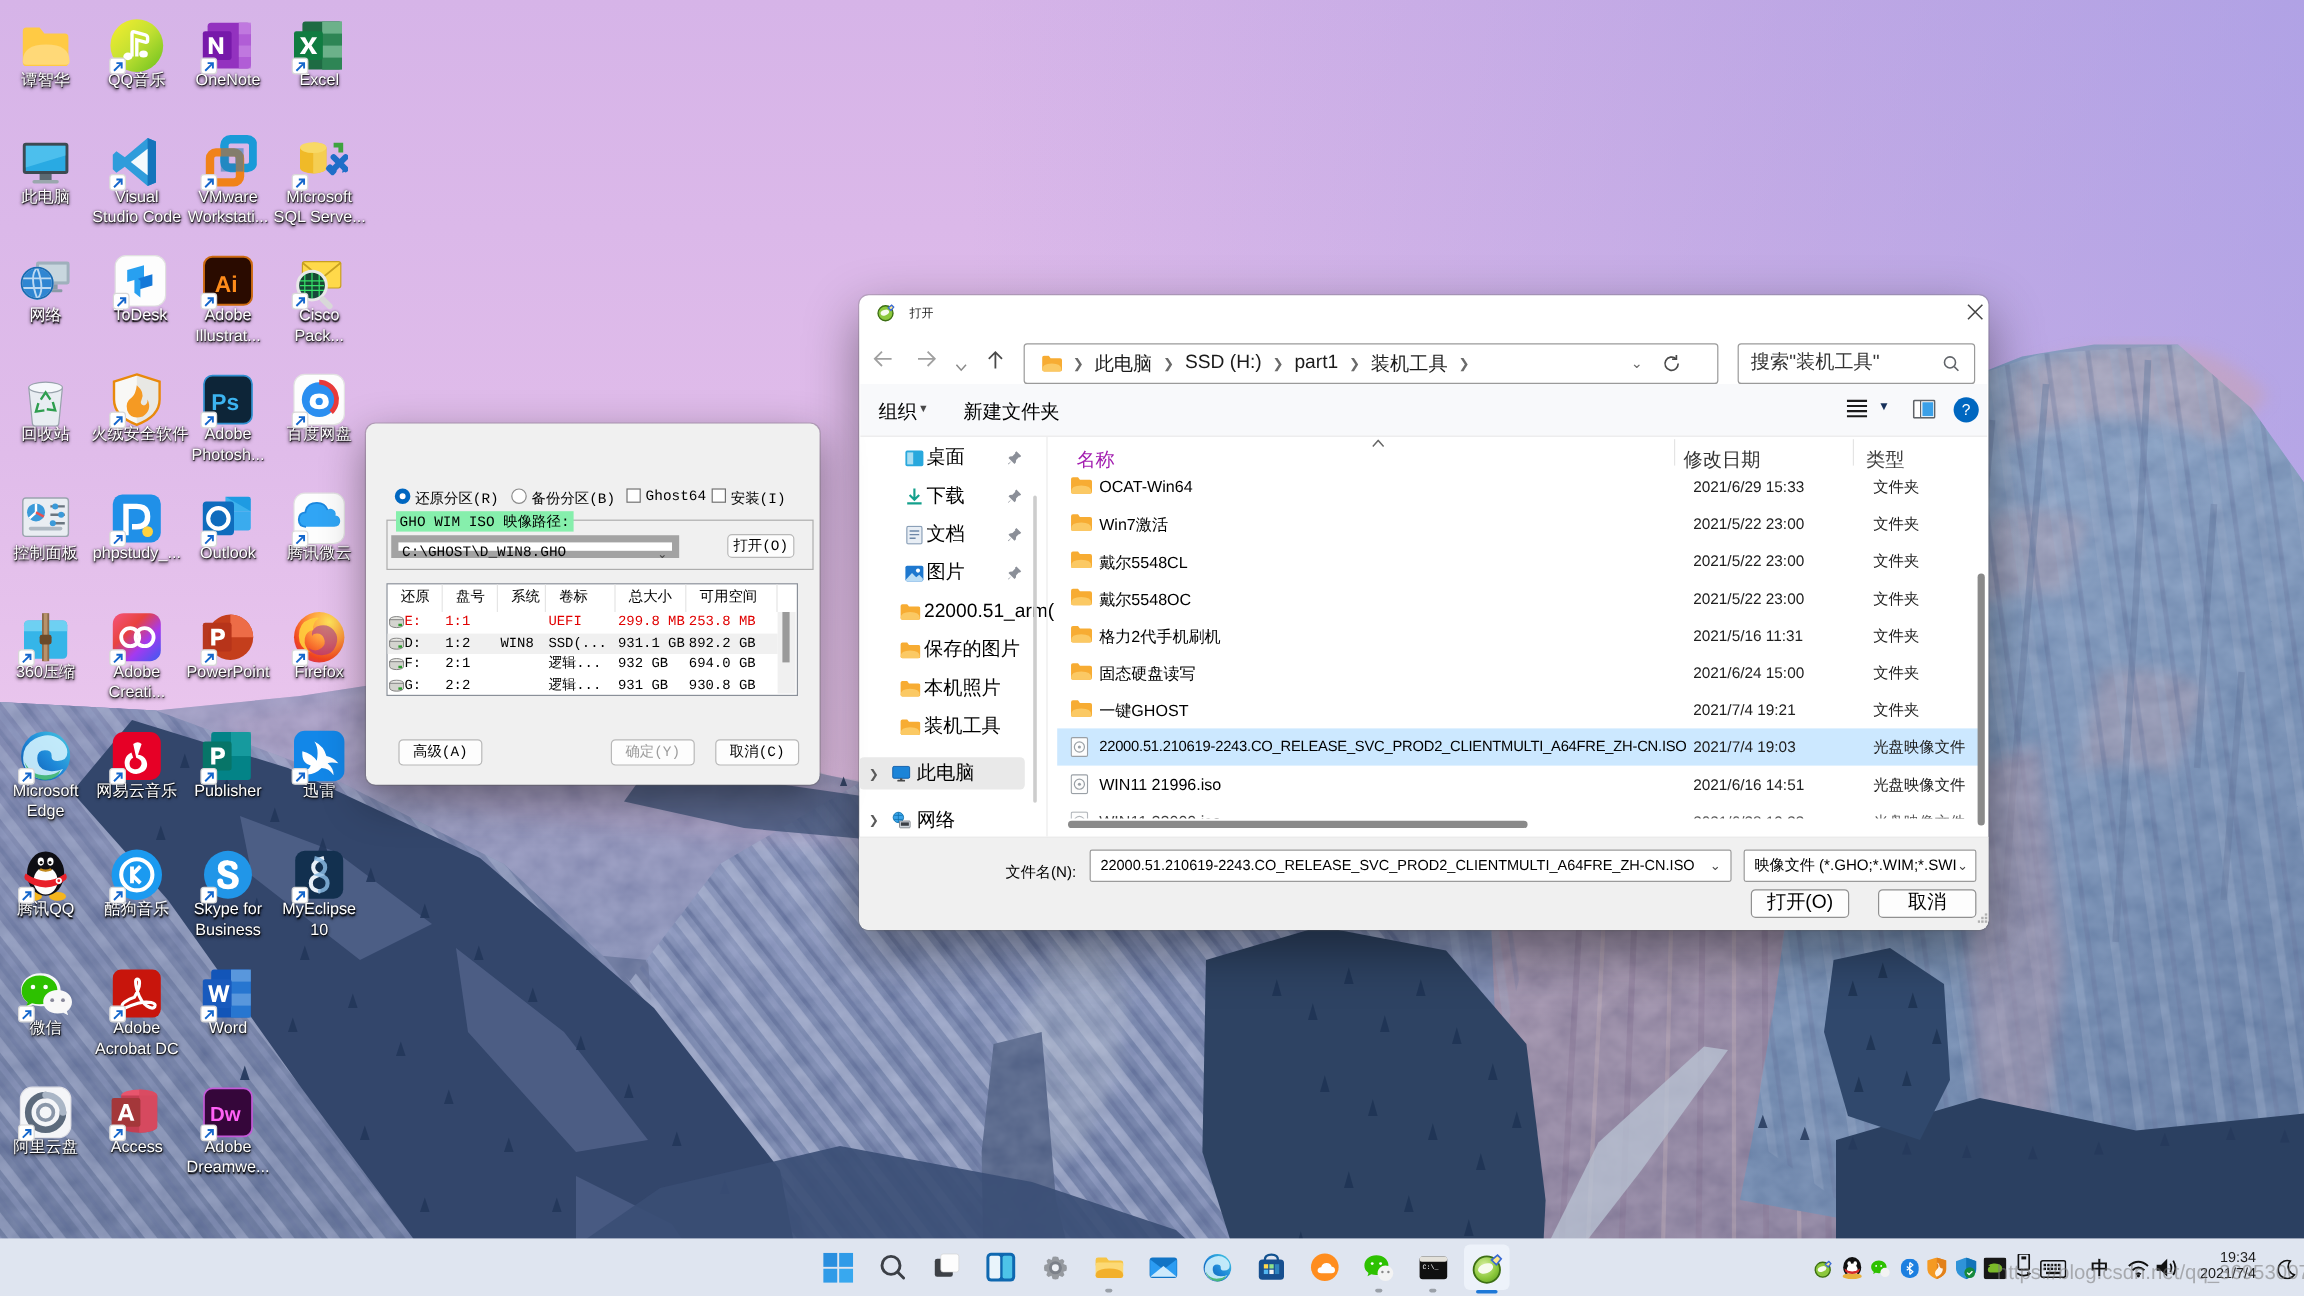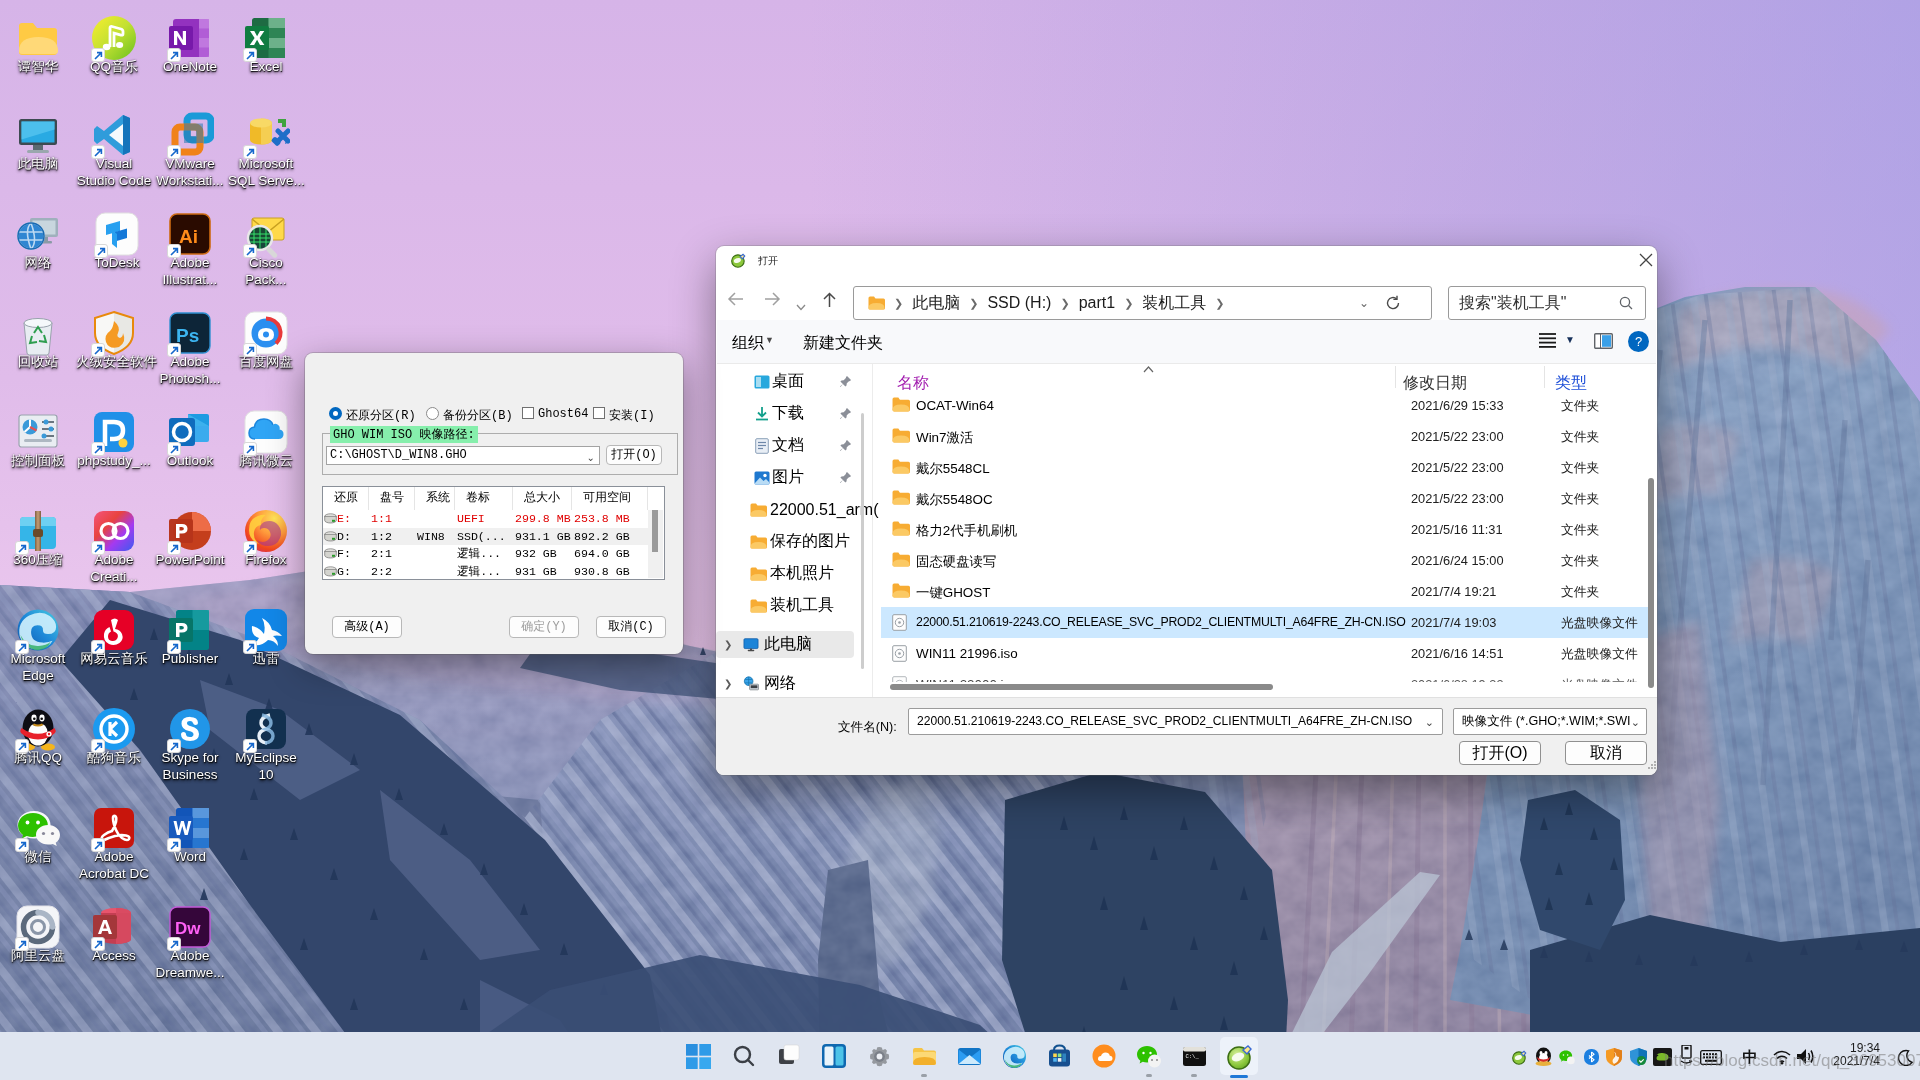--- a/index.html
+++ b/index.html
@@ -27,21 +27,21 @@
 #onekey { position:absolute; left:305px; top:353px; width:378px; height:301px; background:#f0f0f0; border-radius:8px; box-shadow:0 12px 36px rgba(0,0,0,0.42), 0 0 0 1px rgba(120,120,120,0.35); z-index:10; font-family:"Liberation Mono","Liberation Sans",sans-serif; font-size:12px; color:#000; }
 #ok-title { position:absolute; left:0; top:0; width:100%; height:26px; background:#fff; border-radius:8px 8px 0 0; }
 #ok-title .t { position:absolute; left:26px; top:6px; font-family:"Liberation Sans",sans-serif; font-size:13px; color:#5f6368; }
 #ok-close { position:absolute; right:8px; top:4px; width:18px; height:18px; font-size:14px; color:#444; text-align:center; line-height:18px; font-family:"Liberation Sans",sans-serif; }
 .okradio { position:absolute; width:13px; height:13px; border-radius:50%; background:#fff; border:1px solid #8a8a8a; }
 .okradio.sel { border:4px solid #0067c0; }
 .okcheck { position:absolute; width:12px; height:12px; background:#fff; border:1px solid #707070; }
 .oklab { position:absolute; white-space:nowrap; }
 #ok-group { position:absolute; left:17px; top:80px; width:356px; height:42px; border:1px solid #adadad; }
 #ok-glab { position:absolute; left:25px; top:73px; background:#86efac; padding:0 3px; }
-#ok-combo { position:absolute; left:21px; top:93px; width:274px; height:19px; background:#fff; border:1px solid #a3a3a3; line-height:17px; padding-left:3px; }
+#ok-combo { position:absolute; left:21px; top:93px; width:240px; height:19px; background:#fff; border:6px solid #a3a3a3; line-height:17px; padding-left:3px; }
 #ok-combo .chev { position:absolute; right:4px; top:2px; color:#454545; font-size:10px; }
 .okbtn { position:absolute; background:#fdfdfd; border:1px solid #b8b8b8; border-radius:4px; text-align:center; line-height:20px; height:22px; width:70px; }
 #ok-table { position:absolute; left:17px; top:133px; width:343px; height:94px; background:#fff; border:1px solid #8a9099; }
 .okth { position:absolute; top:0; height:23px; border-right:1px solid #e5e5e5; line-height:23px; padding-left:11px; }
 .okrow { position:absolute; left:0; width:325px; height:17.5px; line-height:17.5px; font-size:11.6px; }
 .okcell { position:absolute; top:0; white-space:nowrap; }
 #ok-vsb { position:absolute; right:1px; top:23px; width:15px; height:68px; background:#f0f0f0; }
 #ok-vsb .th { position:absolute; left:4px; top:0px; width:6px; height:42px; background:#9a9a9a; }
 
 #fdlg { position:absolute; left:716px; top:246px; width:941px; height:529px; background:#fff; border-radius:8px; box-shadow:0 16px 44px rgba(0,0,0,0.42), 0 0 0 1px rgba(130,130,130,0.3); z-index:9; font-size:13px; color:#1b1b1b; }
@@ -1107,21 +1107,21 @@
  </div>
  <div style="position:absolute; left:145px; top:49px; width:3px; height:256px; background:#cdcdcd; border-radius:2px;"></div>
 </div>
 <div style="position:absolute; left:872px; top:364px; width:1px; height:333px; background:#ececec; z-index:11;"></div>
 <div id="fd-files">
  <div style="position:absolute; left:24px; top:9px; color:#a21caf;">名称</div>
  <svg style="position:absolute; left:270px; top:2px" width="11" height="7" viewBox="0 0 11 7">
         <path d="M1 6 L5.5 1 L10 6" stroke="#666" stroke-width="1.2" fill="none"></path>
       </svg>
  <div style="position:absolute; left:530px; top:9px; color:#333;">修改日期</div>
- <div style="position:absolute; left:682px; top:9px; color:#1d4ed8;">类型</div>
+ <div style="position:absolute; left:682px; top:9px; color:#404040;">类型</div>
  <div style="position:absolute; left:522px; top:2px; width:1px; height:22px; background:#e4e4e4;"></div>
  <div style="position:absolute; left:671px; top:2px; width:1px; height:22px; background:#e4e4e4;"></div>
  <div class="frow" style="top:26px;">
         <svg class="fi" width="18" height="15" viewBox="0 0 17 14">
           <path d="M0.5 2 q0-1.5 1.5-1.5 h4 l1.5 2 h8 q1.5,0 1.5,1.5 v8 q0,1.5 -1.5,1.5 h-13.5 q-1.5,0 -1.5,-1.5z" fill="#f7ac33"></path>
           <path d="M0.5 12 q0-5 8-5 q8,0 8,5 q0,1.5 -1.5,1.5 h-13 q-1.5,0 -1.5,-1.5z" fill="#fbc964"></path>
         </svg>
         <span class="fn">OCAT-Win64</span>
         <span class="fd">2021/6/29 15:33</span>
         <span class="ft">文件夹</span>

